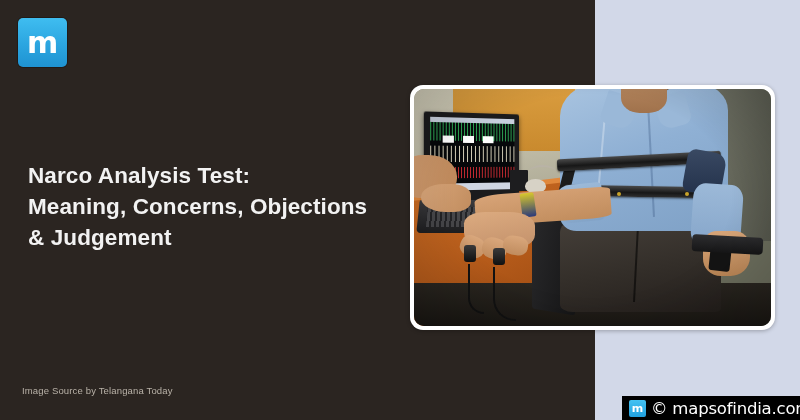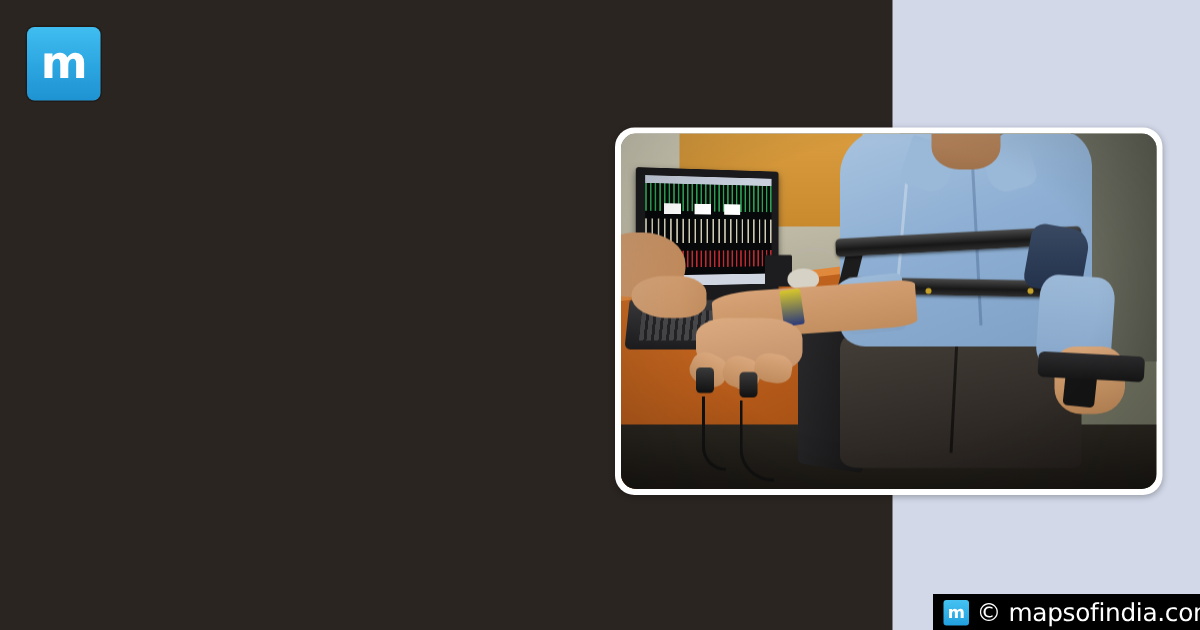--- a/index.html
+++ b/index.html
@@ -477,20 +477,23 @@
 
 <div id="canvas">
 
   <div class="bg-light"></div>
   <div class="bg-dark"></div>
 
   <div class="brand-logo">
     <div class="glyph">m</div>
   </div>
 
+  <div class="headline">Narco Analysis Test:
+Meaning, Concerns, Objections
+&amp; Judgement</div>
 
   <div class="photo-frame">
     <div class="photo">
 
       <div class="p-wall-left"></div>
       <div class="p-corkboard"></div>
       <div class="p-wall-right"></div>
       <div class="p-cabinet"></div>
 
       <div class="p-desk-edge"></div>
@@ -554,19 +557,20 @@
       <div class="p-finger" style="left:25%;top:62%;width:7%;height:8%;transform:rotate(10deg);"></div>
       <div class="p-sensor-clip" style="left:14%;top:66%;"></div>
       <div class="p-sensor-clip" style="left:22%;top:67%;"></div>
       <div class="p-cable" style="left:15%;top:74%;width:4%;height:20%;"></div>
       <div class="p-cable" style="left:22%;top:75%;width:6%;height:22%;"></div>
 
       <div class="p-vign"></div>
     </div>
   </div>
 
+  <div class="source-credit">Image Source by Telangana Today</div>
 
   <div class="watermark">
     <div class="wm-logo">m</div>
     <div class="wm-text">© mapsofindia.com</div>
   </div>
 
 </div>
 
 </body></html>

